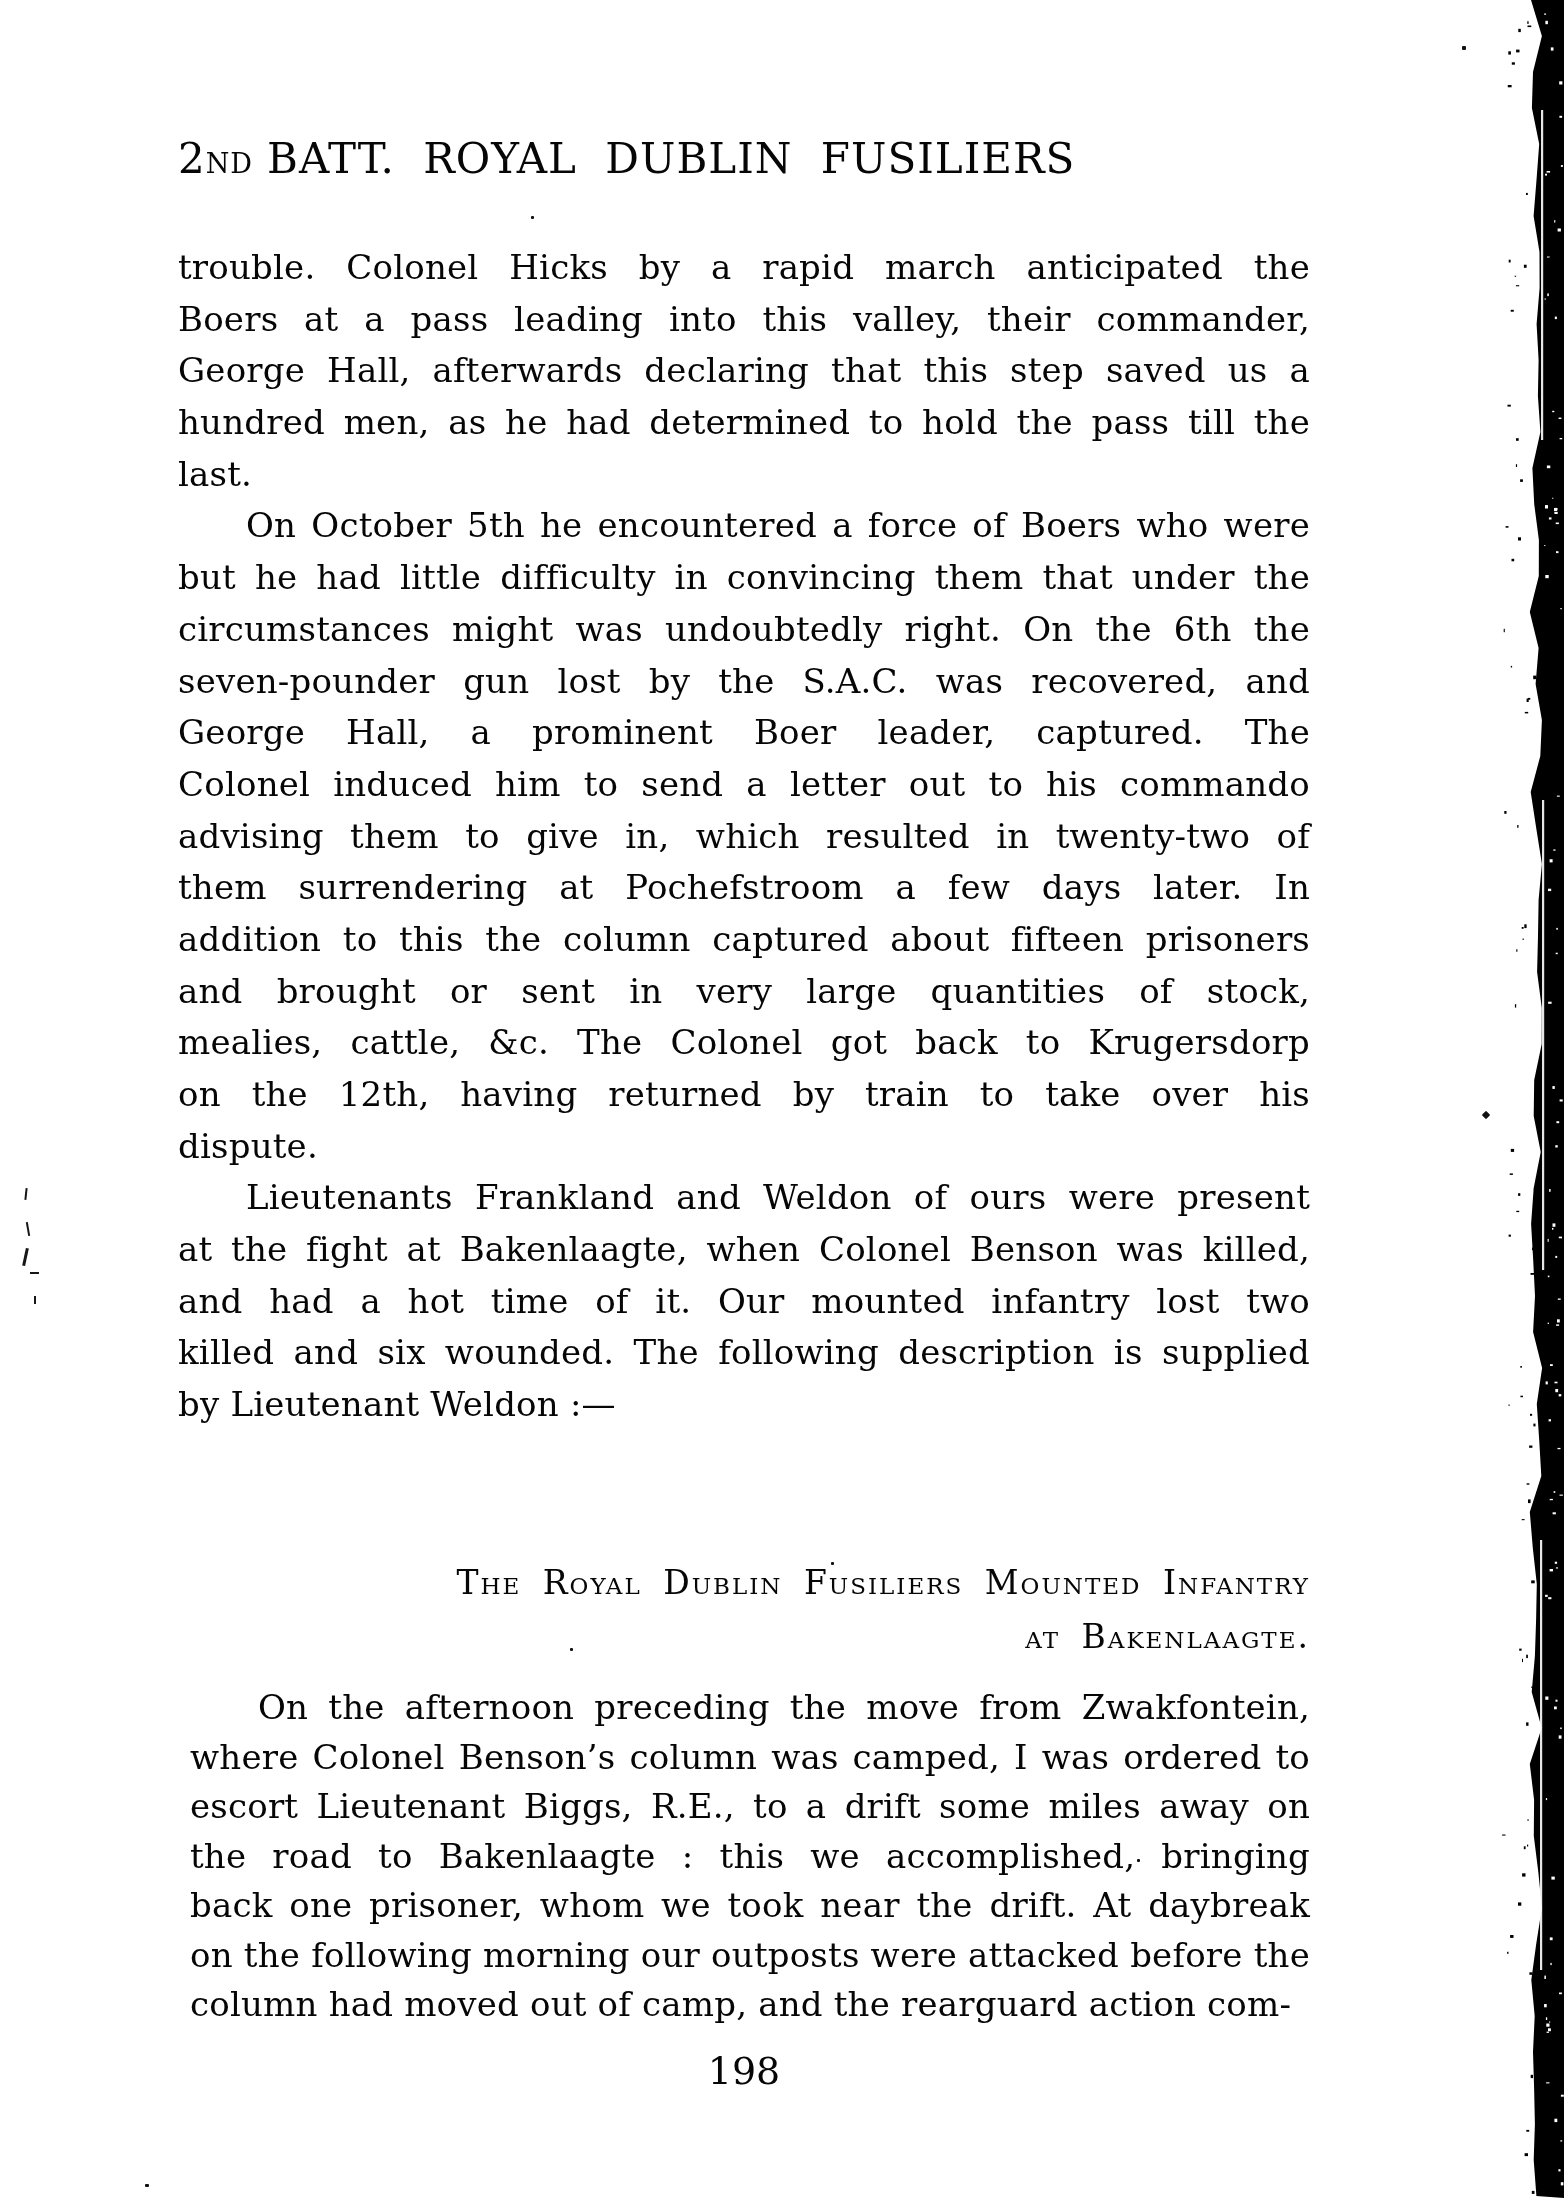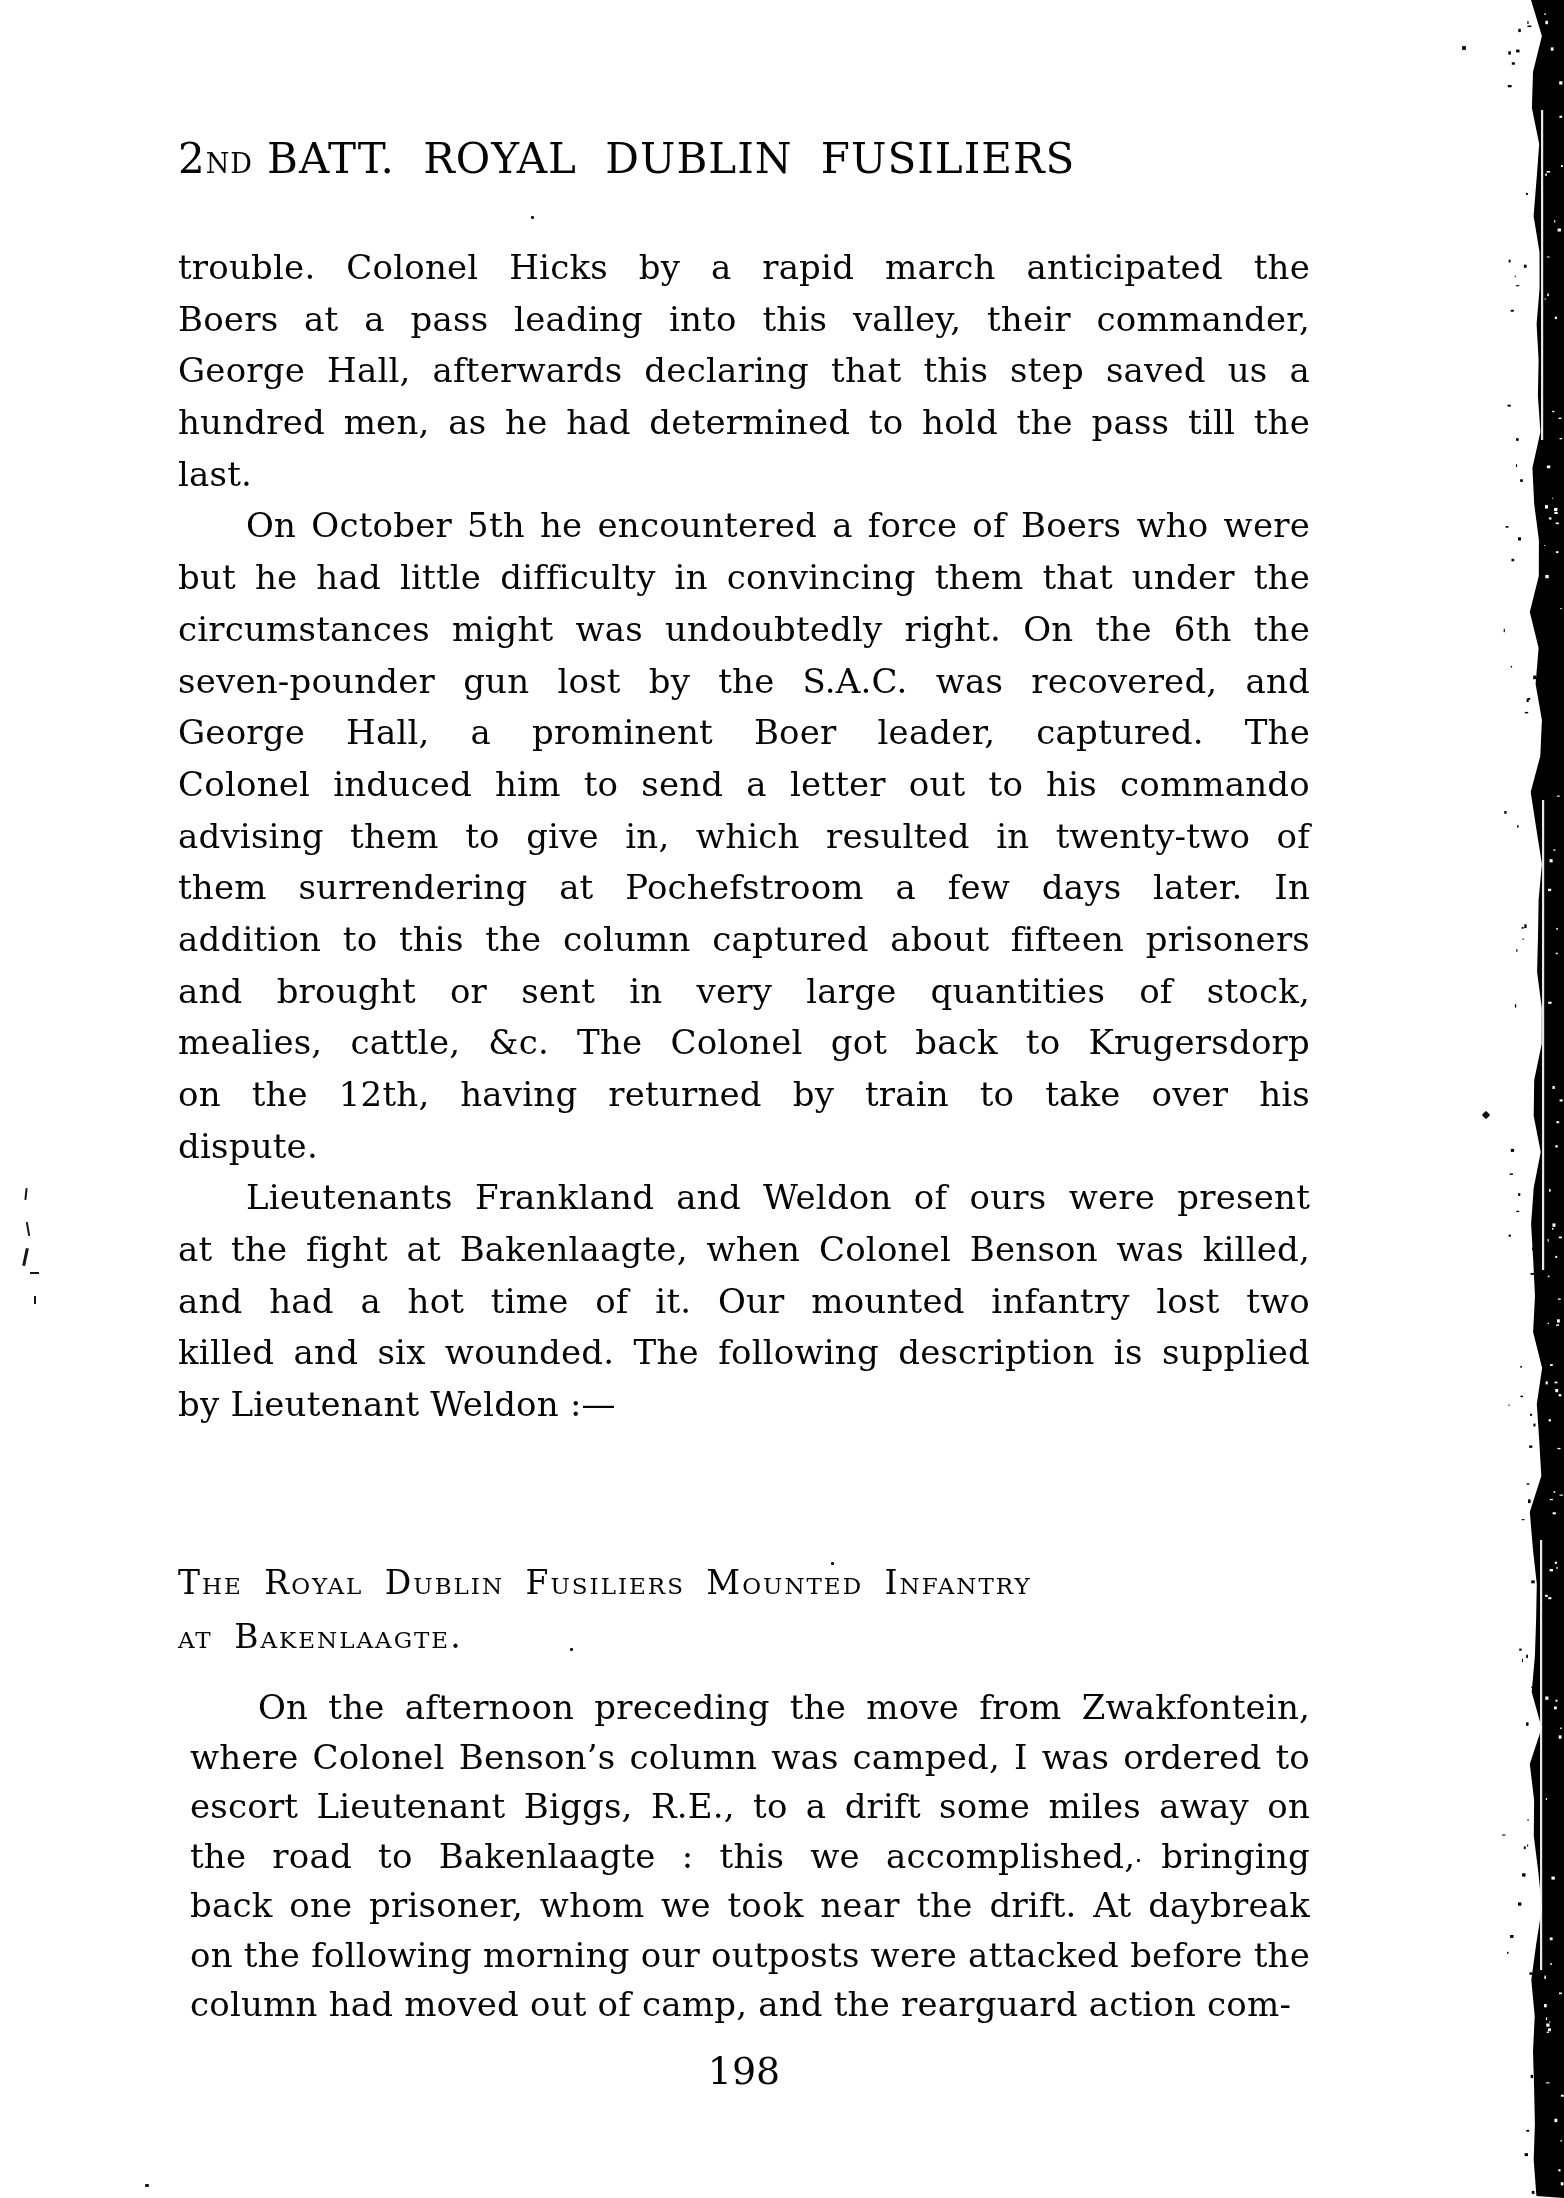--- a/index.html
+++ b/index.html
@@ -49,21 +49,21 @@
     overflow: visible;
   }
   .line.para-end { text-align: left; text-align-last: left; }
   .line.indent { text-indent: 68px; }
   
   .section-heading {
     position: absolute;
     top: 1556px;
     left: 178px;
     width: 1132px;
-    text-align: left;
+    text-align: right;
   }
   .sh-line {
     font-size: 33px;
     line-height: 54px;
     font-variant: small-caps;
     letter-spacing: 2px;
     word-spacing: 9px;
   }
   
   .page-number {

